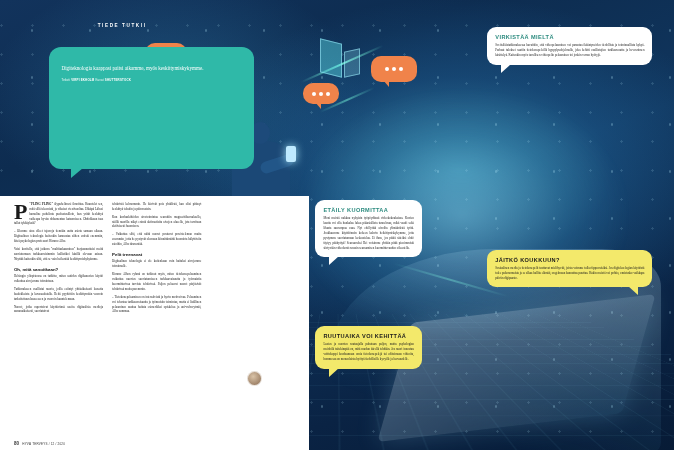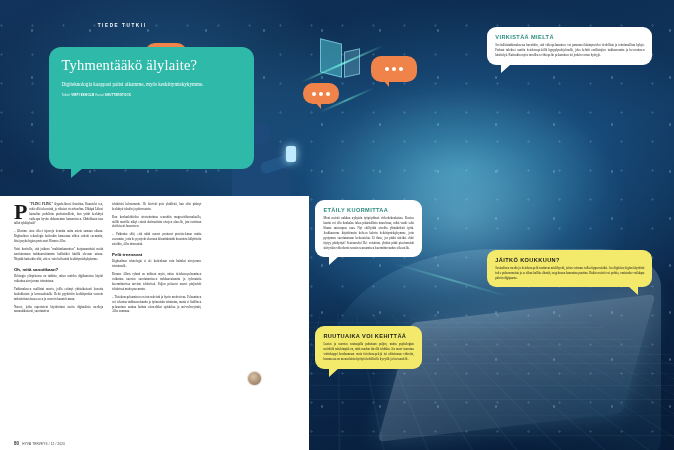--- a/index.html
+++ b/index.html
@@ -280,21 +280,20 @@
     <div class="bubble-art ba3">
         <i></i>
         <i></i>
         <i></i>
       </div>
   </div>
 
   <div class="kicker">TIEDE TUTKII</div>
 
   <div class="headline-bubble">
-    <h1>Tyhmentääkö älylaite?</h1>
     <div class="deck">Digiteknologia kaappasi paitsi aikamme, myös keskittymiskykymme.</div>
     <div class="credit">
       <span>Teksti</span>
       <b>VIRPI EKHOLM</b>
       <span>Kuvat</span>
       <b>SHUTTERSTOCK</b>
     </div>
   </div>
 
   <div class="text-panel">

